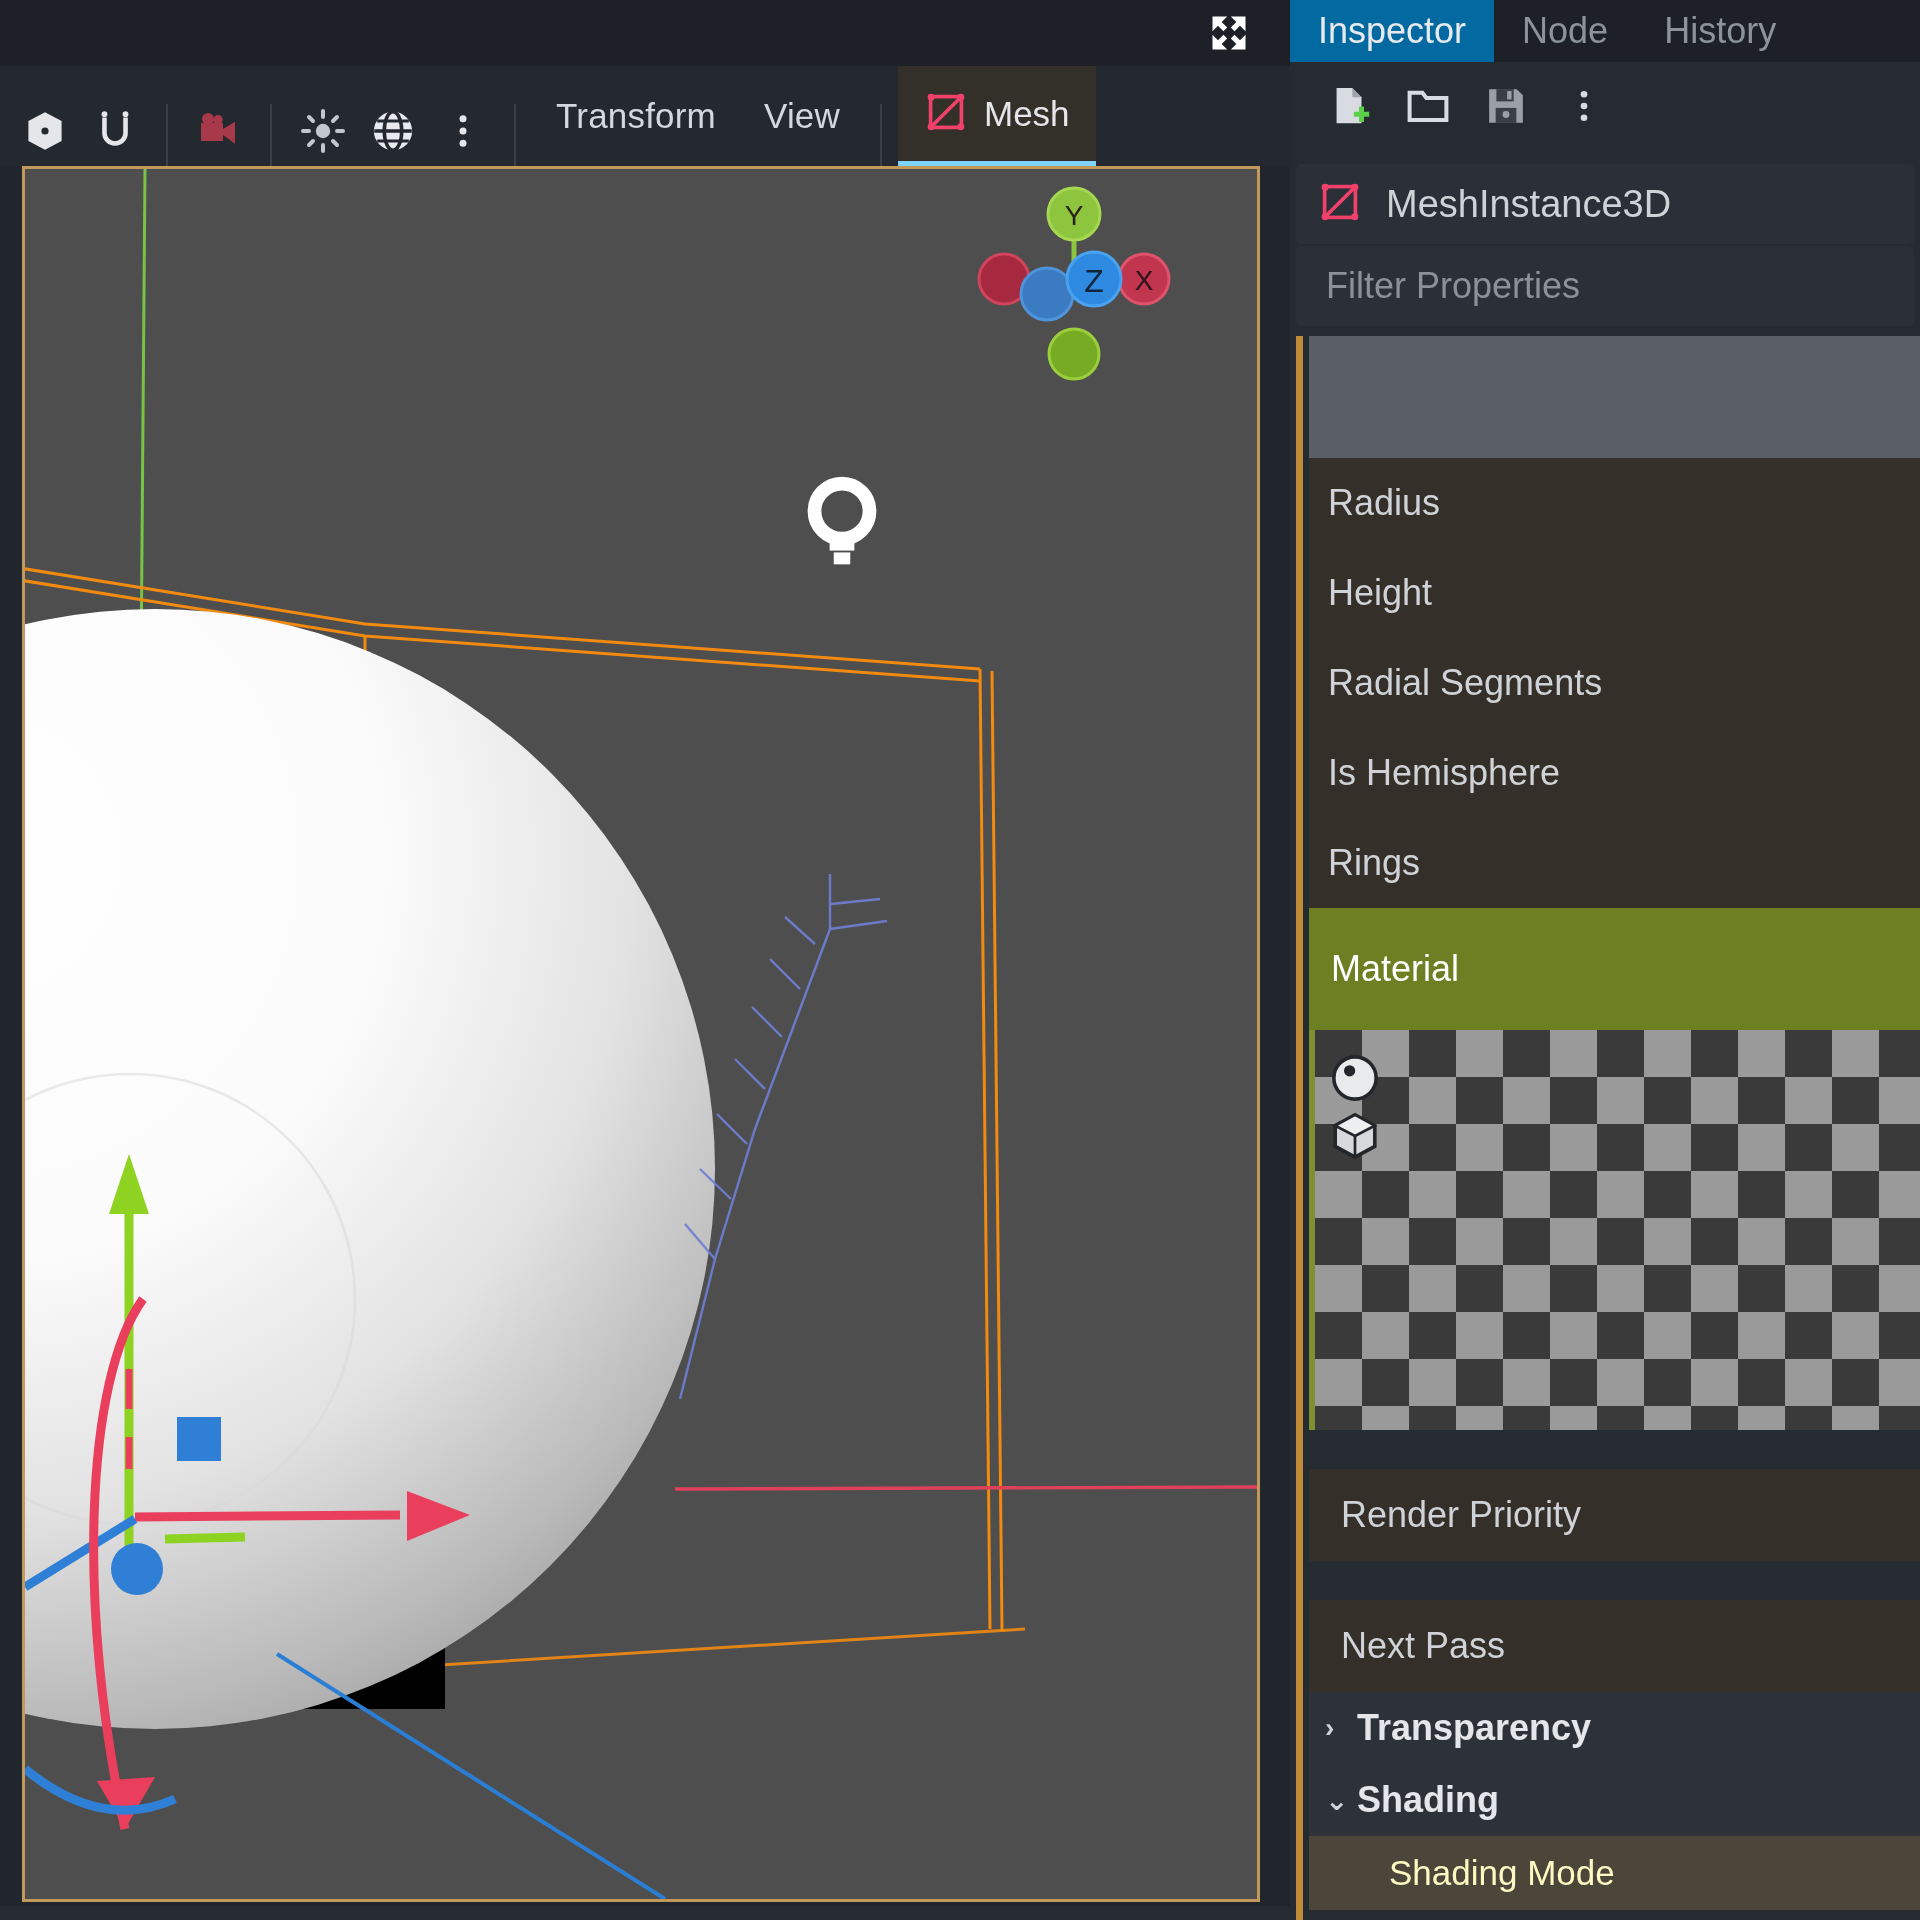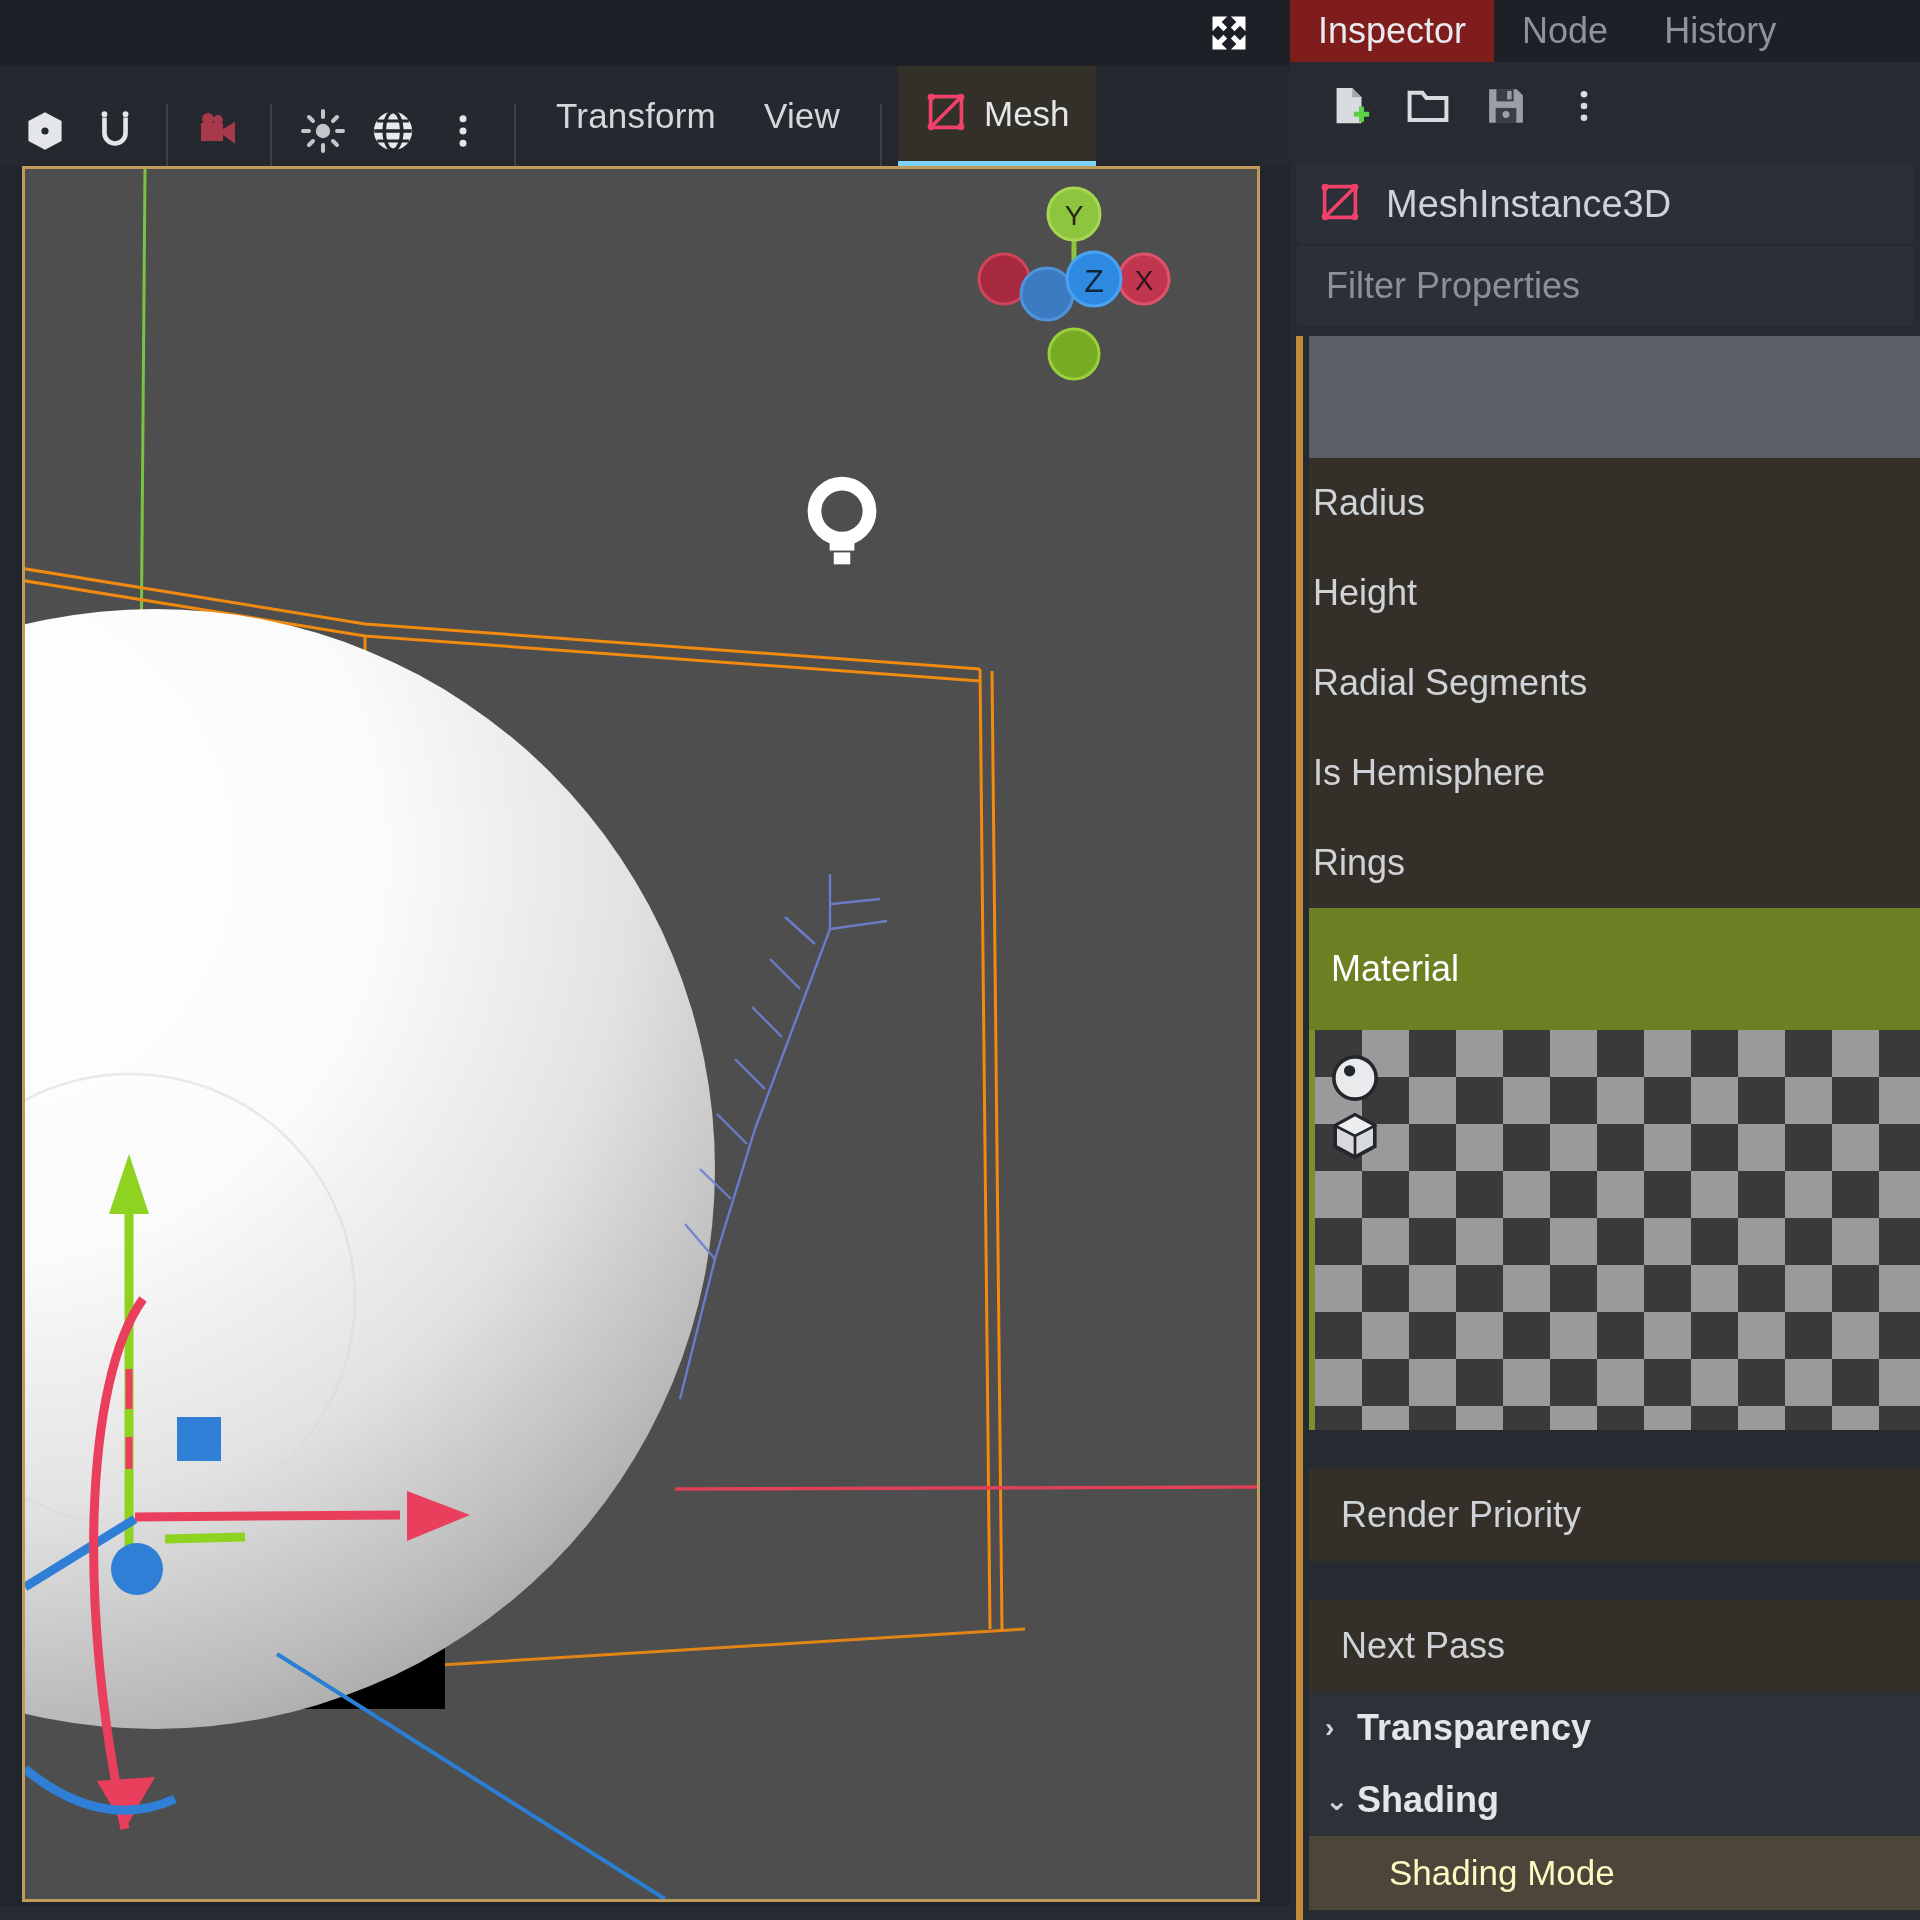--- a/index.html
+++ b/index.html
@@ -89,21 +89,21 @@
     background: #262a31;
   }
   #dock-tabs {
     position: absolute; left: 0; top: 0; width: 630px; height: 62px;
     display: flex; align-items: stretch; background: #1d2127;
   }
   .dock-tab {
     display: flex; align-items: center; padding: 0 28px;
     font-size: 36px; color: #8d939b;
   }
-  .dock-tab.active { background: #7f1d1d; color: #e8eaed; }
+  .dock-tab.active { background: #0369a1; color: #e8eaed; }
 
   #dock-toolbar {
     position: absolute; left: 0; top: 62px; width: 630px; height: 88px;
     display: flex; align-items: center; gap: 10px; padding-left: 26px;
     background: #262a31;
   }
   .dk-icon {
     width: 68px; height: 68px; display: flex;
     align-items: center; justify-content: center;
   }
@@ -131,21 +131,21 @@
     position: absolute; left: 0; top: 0; width: 7px; height: 100%;
     background: #c18a37;
   }
   .prop-rows { position: absolute; left: 13px; top: 0; right: 0; bottom: 0; }
 
   .prop-blank {
     height: 122px; background: #5a5f66;
   }
   .prop-row {
     height: 90px; background: #343029;
-    display: flex; align-items: center; padding-left: 4px;
+    display: flex; align-items: center; padding-left: 19px;
     font-size: 36px; color: #cfd3d8;
   }
   .section-green {
     height: 122px; background: #6d7f23;
     display: flex; align-items: center; padding-left: 22px;
     font-size: 36px; color: #ffffff;
   }
 
   
   #mat-preview {

